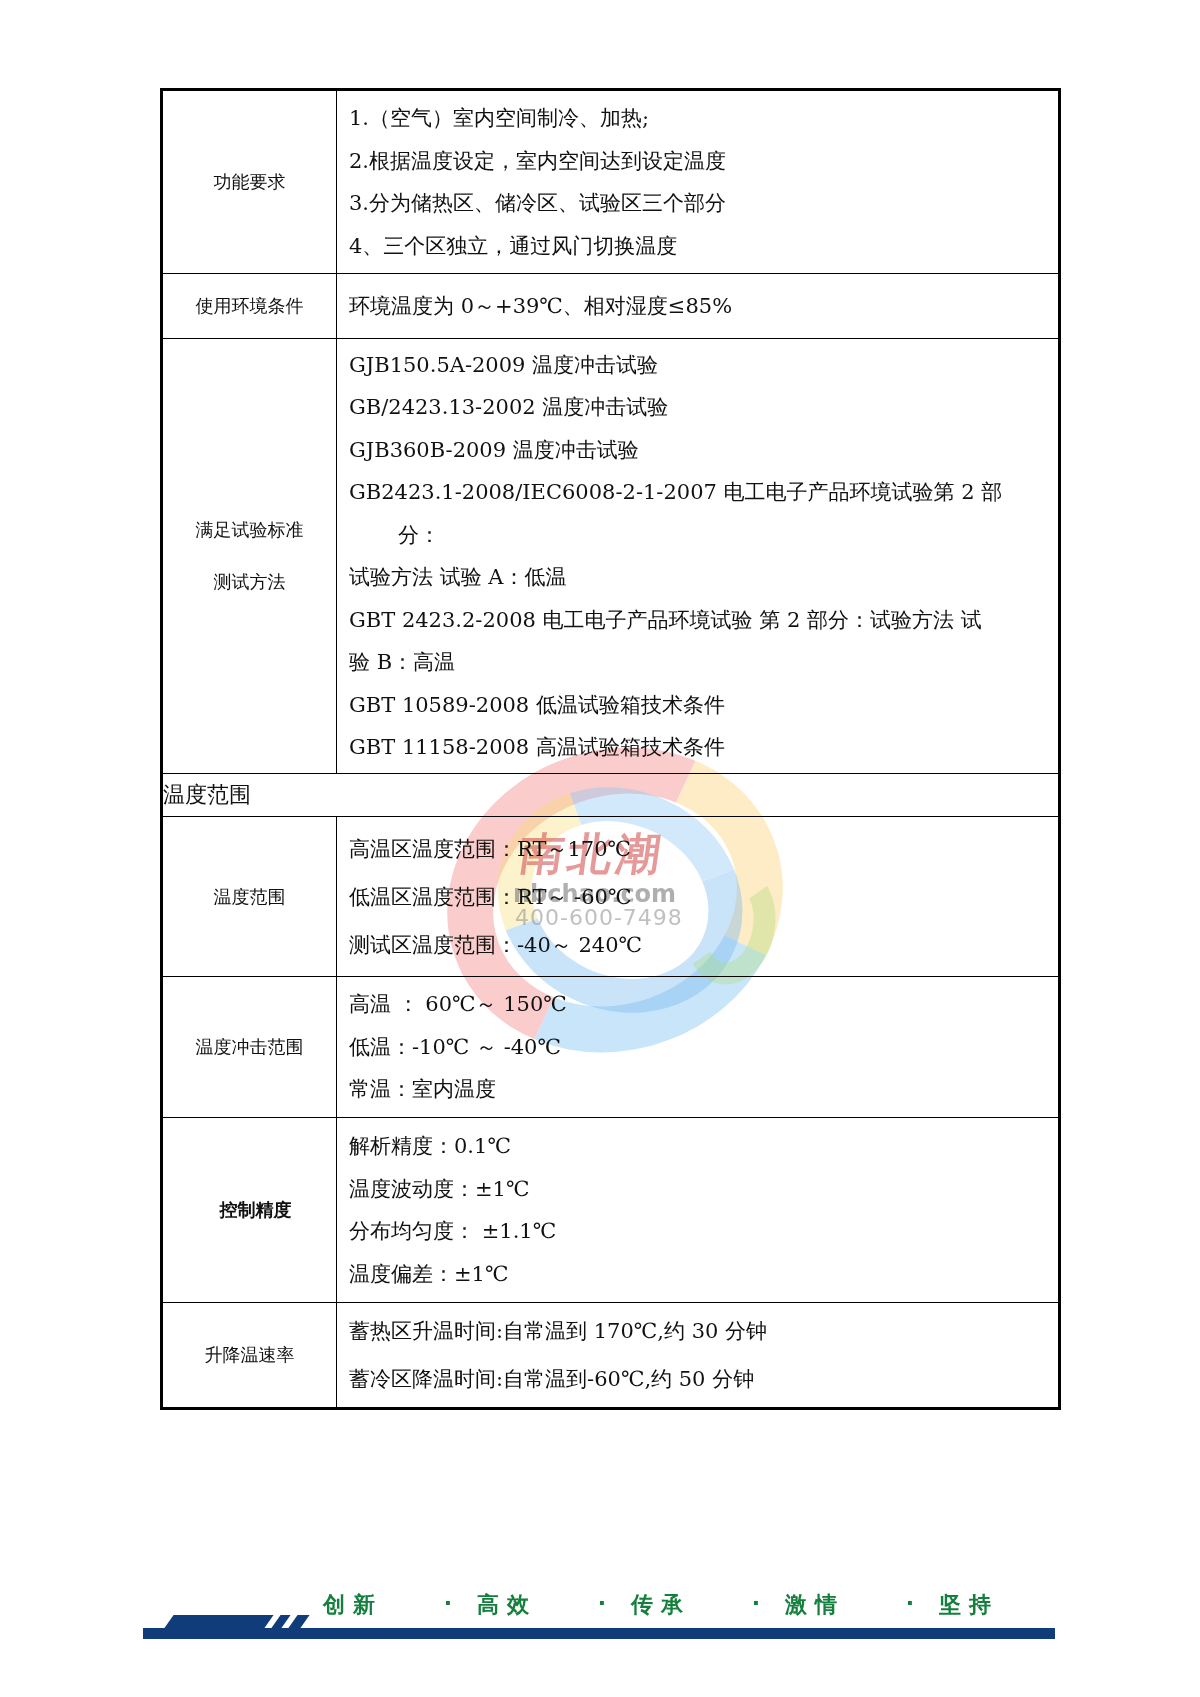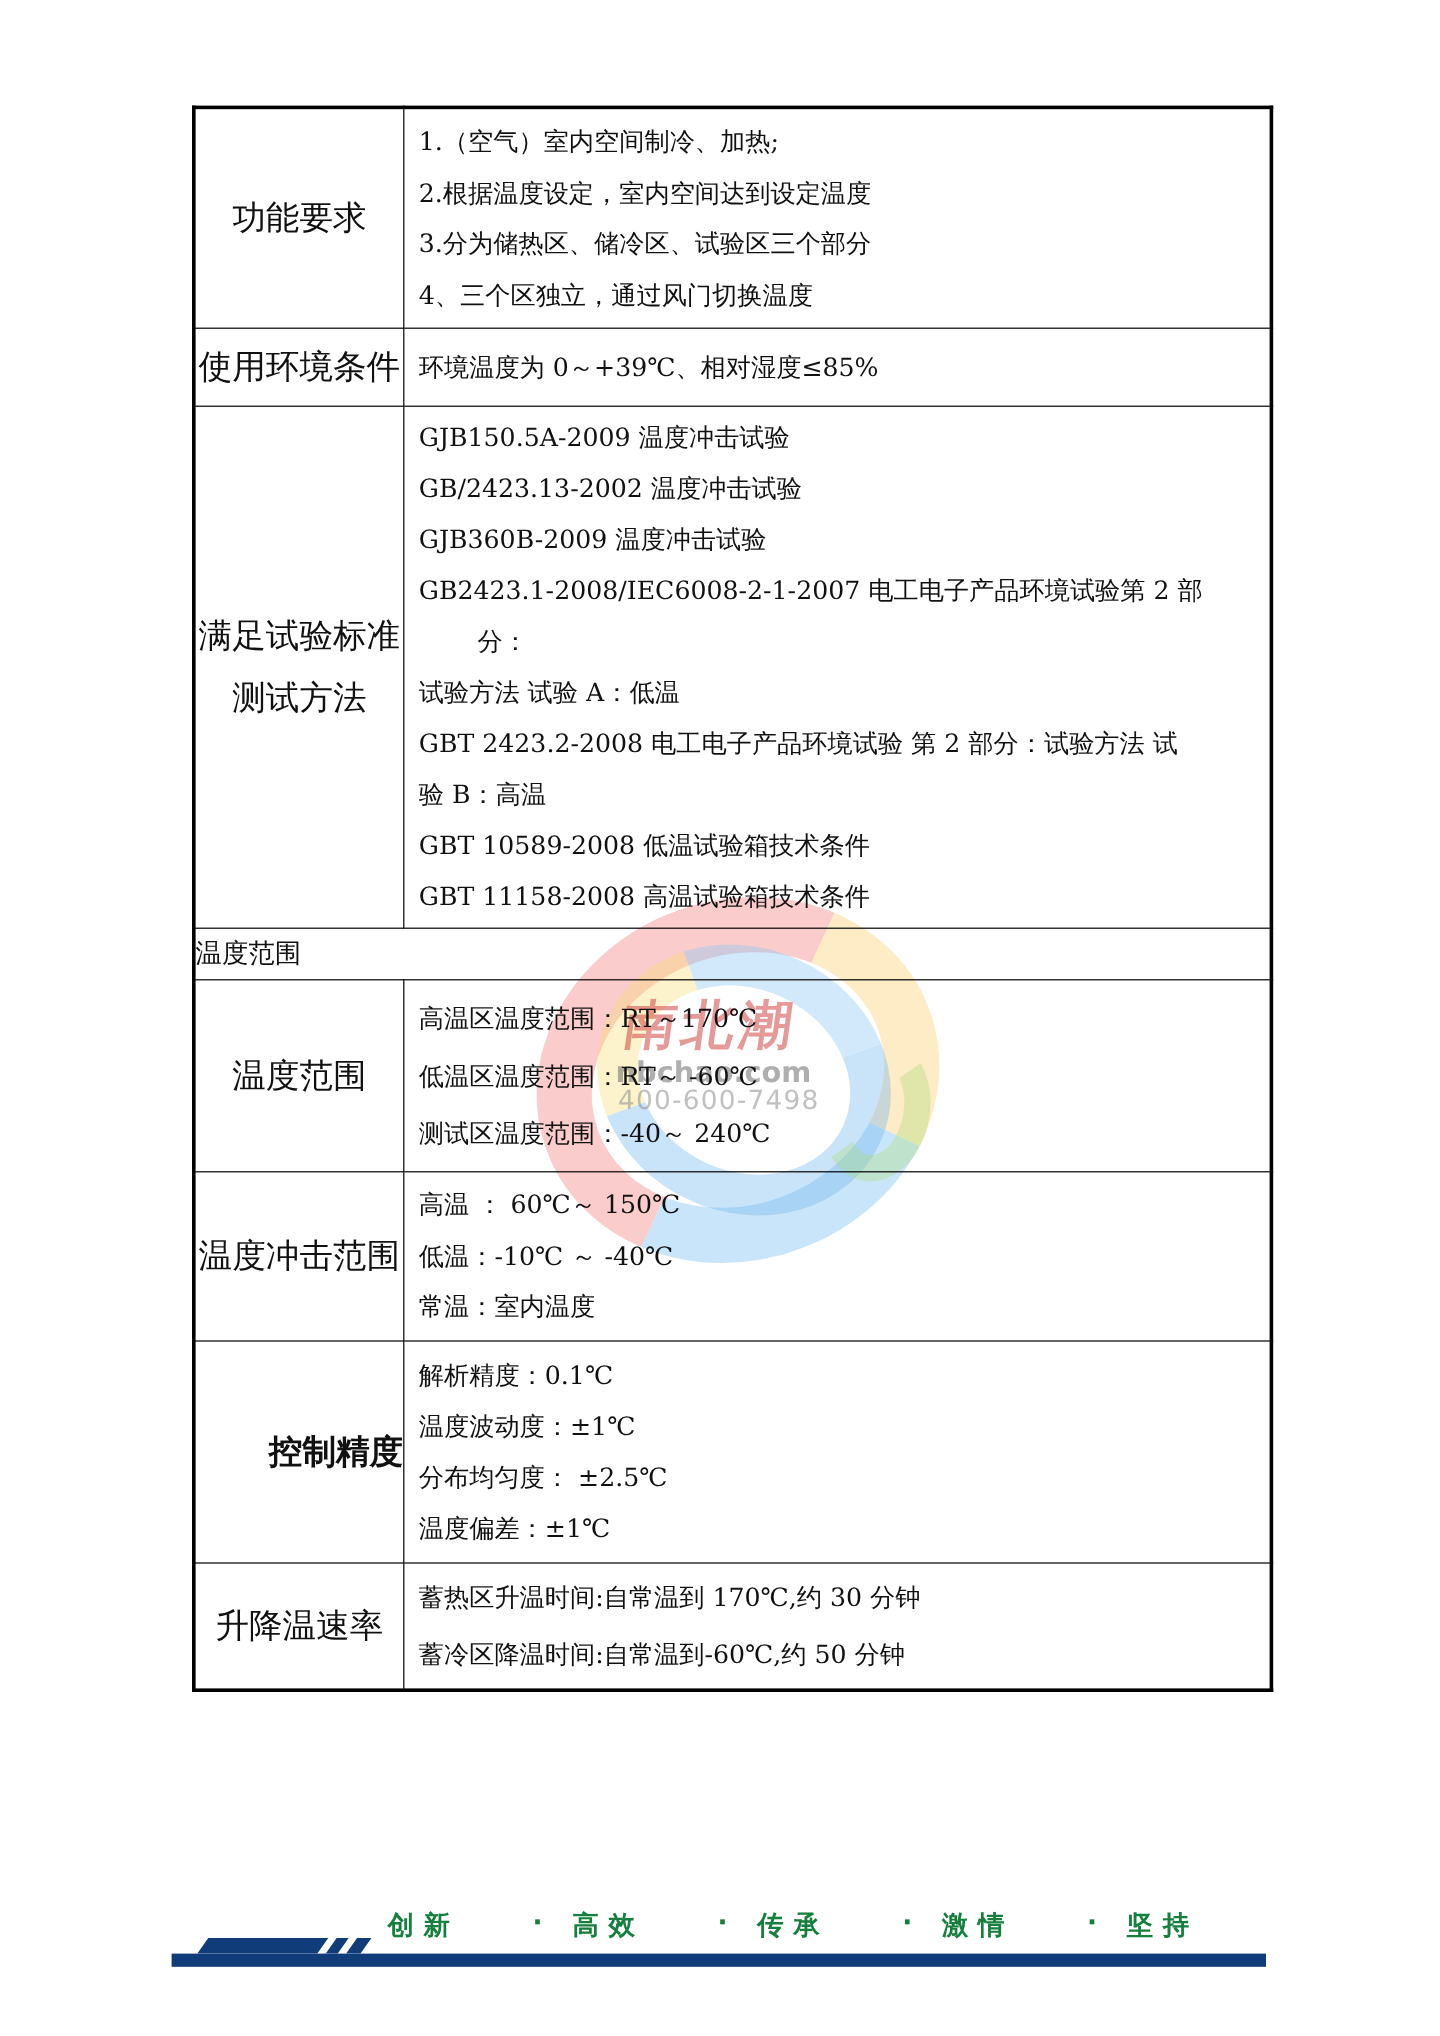--- a/index.html
+++ b/index.html
@@ -21,22 +21,22 @@
   .wm-logo { position: absolute; left: 85px; top: 80px; font-family: "DejaVu Serif", serif; font-weight: bold;
              font-size: 44px; letter-spacing: 4px; color: rgba(210,70,70,0.55); transform: skewX(-8deg); }
   .wm-site { position: absolute; left: 78px; top: 135px; font-family: "DejaVu Sans", sans-serif; font-weight: bold;
              font-size: 24px; color: rgba(110,110,110,0.55); }
   .wm-phone { position: absolute; left: 80px; top: 160px; font-family: "DejaVu Sans", sans-serif;
               font-size: 22px; color: rgba(140,140,140,0.55); letter-spacing: 1px; }
 
   table.spec { position: absolute; left: 160px; top: 88px; width: 901px; border-collapse: collapse; z-index: 1;
                border: 3px solid #000; table-layout: fixed; }
   table.spec td { border: 1.5px solid #000; vertical-align: middle; padding: 0; }
-  table.spec td.label { width: 173px; text-align: center; font-size: 28px; line-height: 52px; }
-  table.spec td.label.bold { font-family: "DejaVu Sans", "Liberation Sans", sans-serif; font-weight: bold; text-align: right; padding-left: 12px; }
+  table.spec td.label { width: 173px; text-align: center; font-size: 18px; line-height: 52px; }
+  table.spec td.label.bold { font-family: "DejaVu Sans", "Liberation Sans", sans-serif; font-weight: bold; text-align: center; padding-left: 12px; }
   table.spec td.content { padding: 4px 10px 4px 12px; font-size: 21px; }
   .line { line-height: 42.5px; white-space: nowrap; }
   .line.indent { padding-left: 49px; }
   td.section { padding: 12px 12px 0 12px; font-size: 22px; height: 42px; text-align: left; }
 
   tr.r1 td { height: 174px; }
   tr.r2 td { height: 56px; }
   tr.r3 td { height: 426px; }
   tr.r5 td { height: 151px; }
   tr.r6 td { height: 132px; }
@@ -127,21 +127,21 @@
         <div class="line">低温：-10℃ ～ -40℃</div>
         <div class="line">常温：室内温度</div>
       </td>
     </tr>
 
     <tr class="r7">
       <td class="label bold">控制精度</td>
       <td class="content">
         <div class="line">解析精度：0.1℃</div>
         <div class="line">温度波动度：±1℃</div>
-        <div class="line">分布均匀度： ±2.5℃</div>
+        <div class="line">分布均匀度： ±1.1℃</div>
         <div class="line">温度偏差：±1℃</div>
       </td>
     </tr>
 
     <tr class="r8">
       <td class="label">升降温速率</td>
       <td class="content">
         <div class="line" style="line-height:48px">蓄热区升温时间:自常温到 170℃,约 30 分钟</div>
         <div class="line" style="line-height:48px">蓄冷区降温时间:自常温到-60℃,约 50 分钟</div>
       </td>

